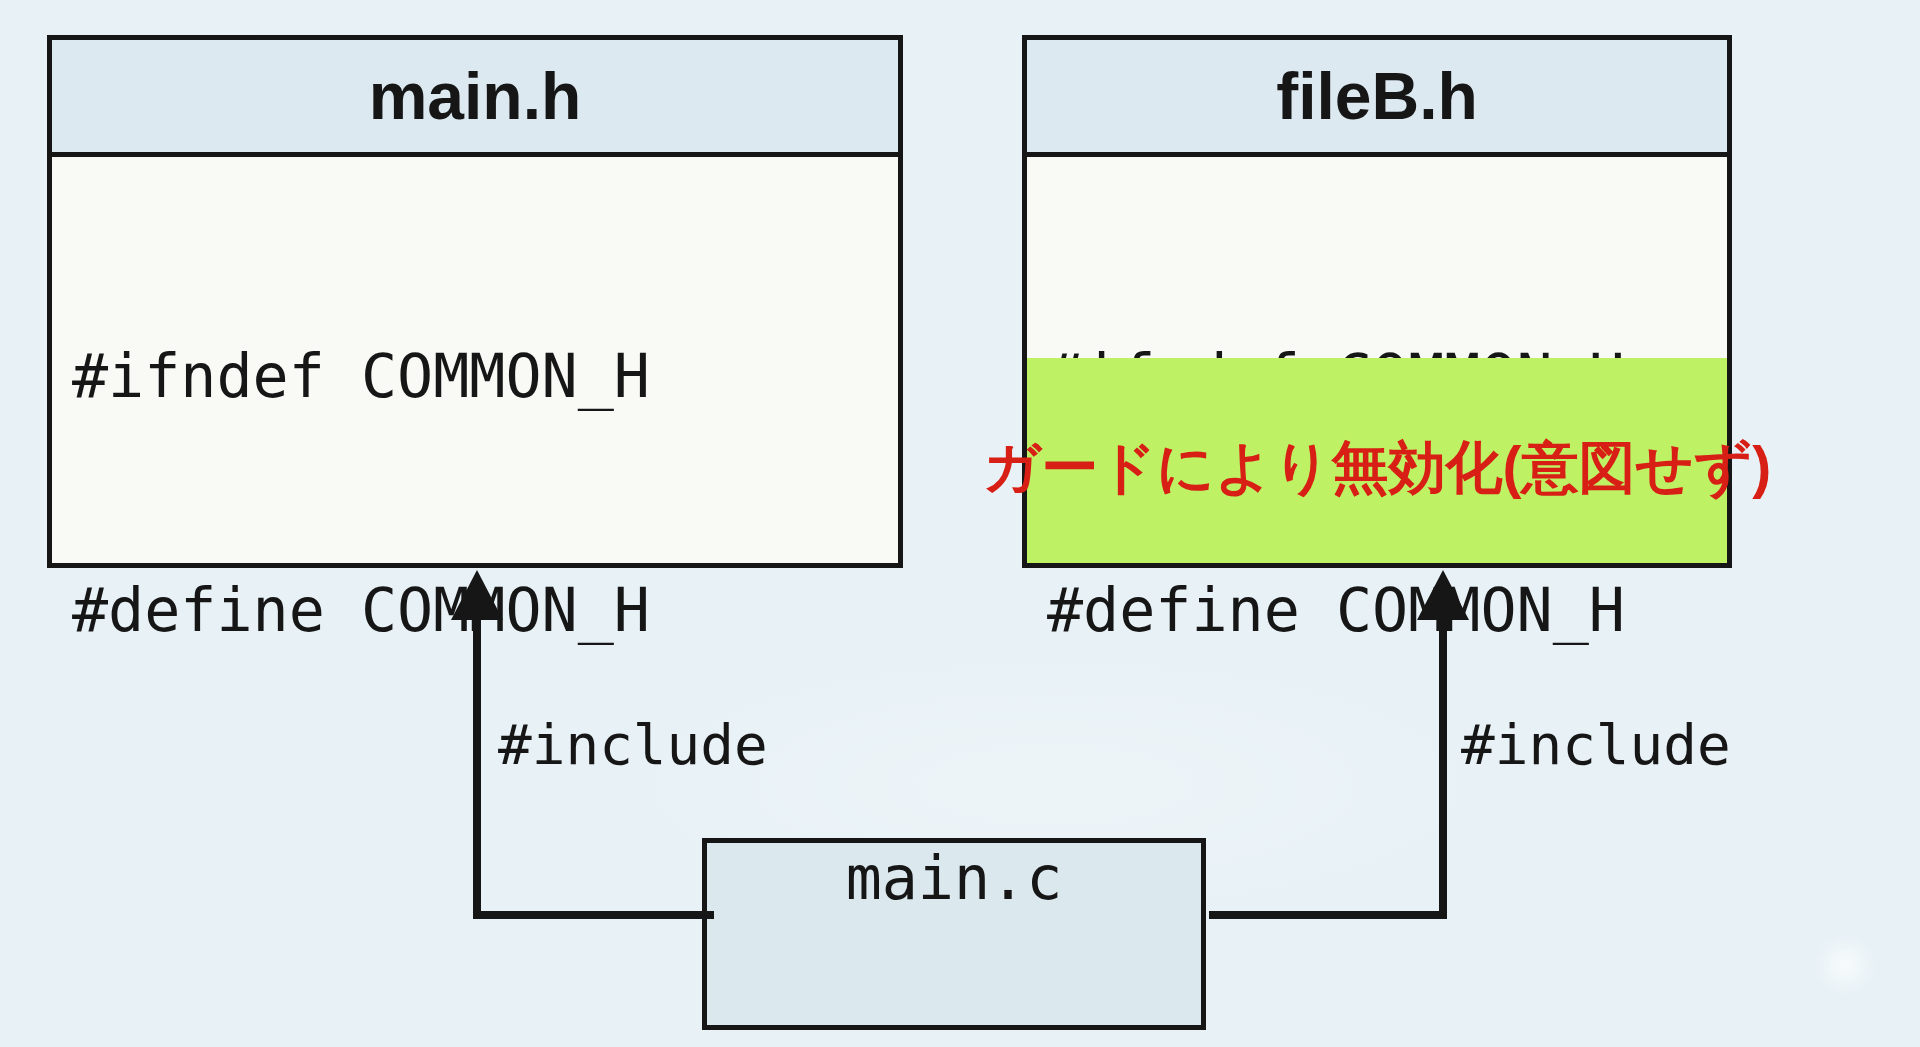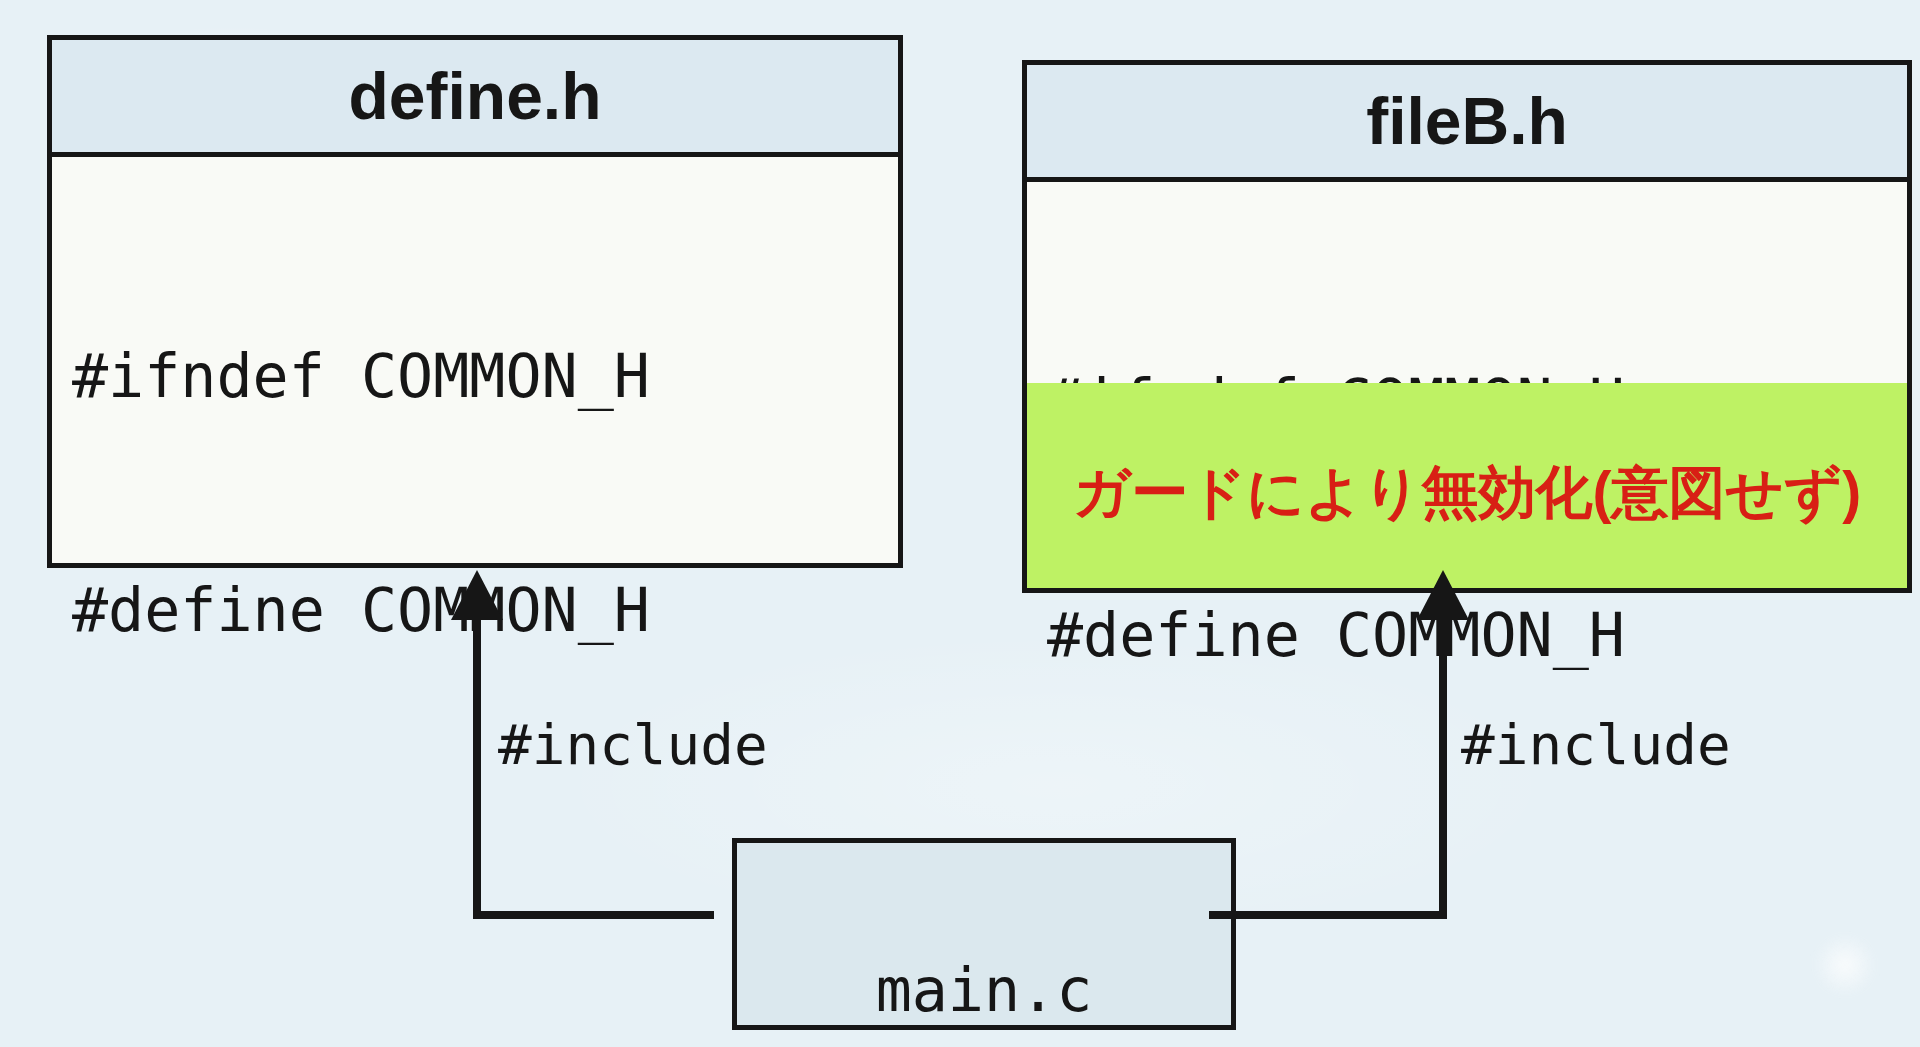--- a/index.html
+++ b/index.html
@@ -12,21 +12,21 @@
       #e7f1f6;
     font-family:"Liberation Sans", sans-serif;
     color:#161616;
   }
   .filebox{
     position:absolute;top:35px;height:533px;
     border:5px solid #161616;background:#f9faf6;
     box-sizing:border-box;
   }
   #fileA{left:47px;width:856px;}
-  #fileB{left:1022px;width:890px;margin-top:25px;}
+  #fileB{left:1022px;width:710px;}
   .filebox .hdr{
     height:112px;background:#dce9f1;border-bottom:5px solid #161616;
     display:flex;align-items:center;justify-content:center;
     font-size:66px;font-weight:bold;letter-spacing:0;
   }
   .filebox .bdy{
     position:relative;height:406px;box-sizing:border-box;
     padding:24px 0 0 20px;
     font-family:"DejaVu Sans Mono","Liberation Mono",monospace;
     font-size:60px;line-height:78px;white-space:pre;
@@ -37,23 +37,23 @@
     background:#bef264;
     display:flex;align-items:center;justify-content:center;
     padding-top:12px;box-sizing:border-box;
   }
   .disabled-note{
     font-family:"Liberation Sans",sans-serif;
     font-weight:bold;font-size:57px;color:#d81f15;
     white-space:nowrap;
   }
   #maincbox{
-    position:absolute;left:732px;top:838px;width:504px;height:192px;
+    position:absolute;left:702px;top:838px;width:504px;height:192px;
     border:5px solid #161616;background:#dbe8ee;box-sizing:border-box;
-    display:flex;align-items:flex-end;justify-content:center;
+    display:flex;align-items:flex-start;justify-content:center;
     font-family:"DejaVu Sans Mono","Liberation Mono",monospace;font-size:60px;
   }
   .vline{position:absolute;width:8px;background:#161616;}
   .hline{position:absolute;height:8px;background:#161616;}
   #v-left {left:473px;top:604px;height:315px;}
   #v-right{left:1439px;top:604px;height:315px;}
   #h-left {left:473px;top:911px;width:241px;}
   #h-right{left:1209px;top:911px;width:238px;}
   .arrowhead{
     position:absolute;width:0;height:0;
@@ -74,21 +74,21 @@
     position:absolute;left:1814px;top:934px;width:62px;height:62px;
     background:radial-gradient(closest-side, rgba(255,255,255,.95), rgba(255,255,255,0));
     transform:rotate(45deg);filter:blur(4px);opacity:.8;
   }
 </style>
 </head>
 <body>
 
 <div class="filebox" id="fileA">
   <div class="hdr">
-    <span>define.h</span>
+    <span>main.h</span>
   </div>
   <div class="bdy">
     <span class="code-line">#ifndef COMMON_H</span>
     <span class="code-line">#define COMMON_H</span>
   </div>
 </div>
 
 <div class="filebox" id="fileB">
   <div class="hdr">
     <span>fileB.h</span>

